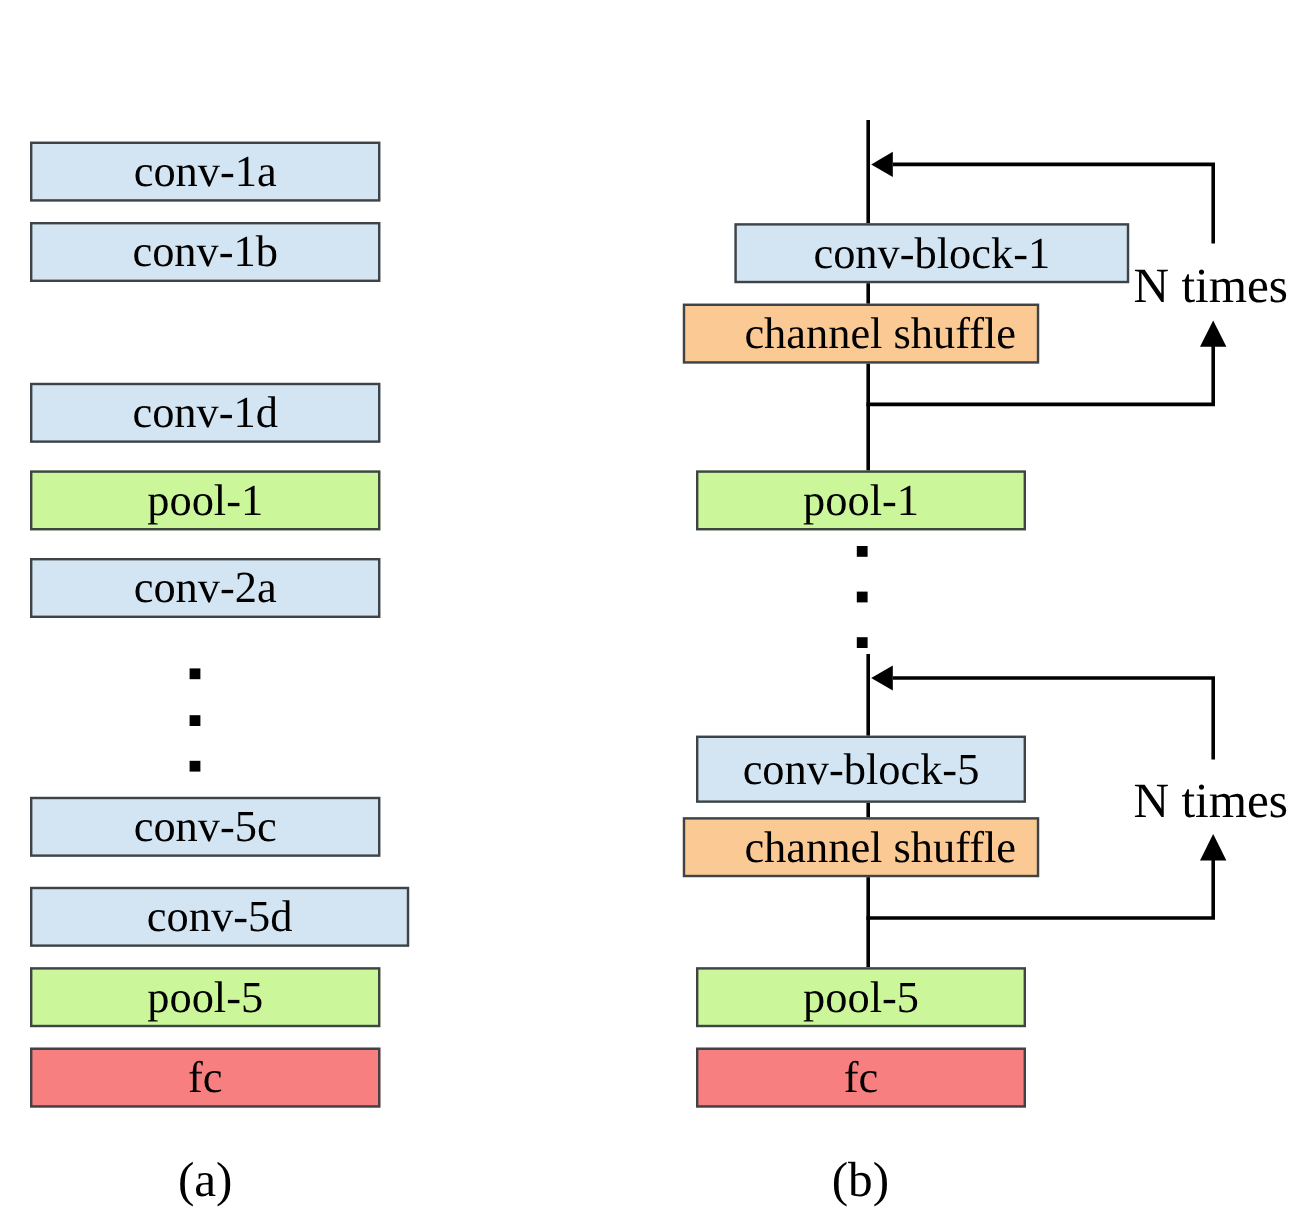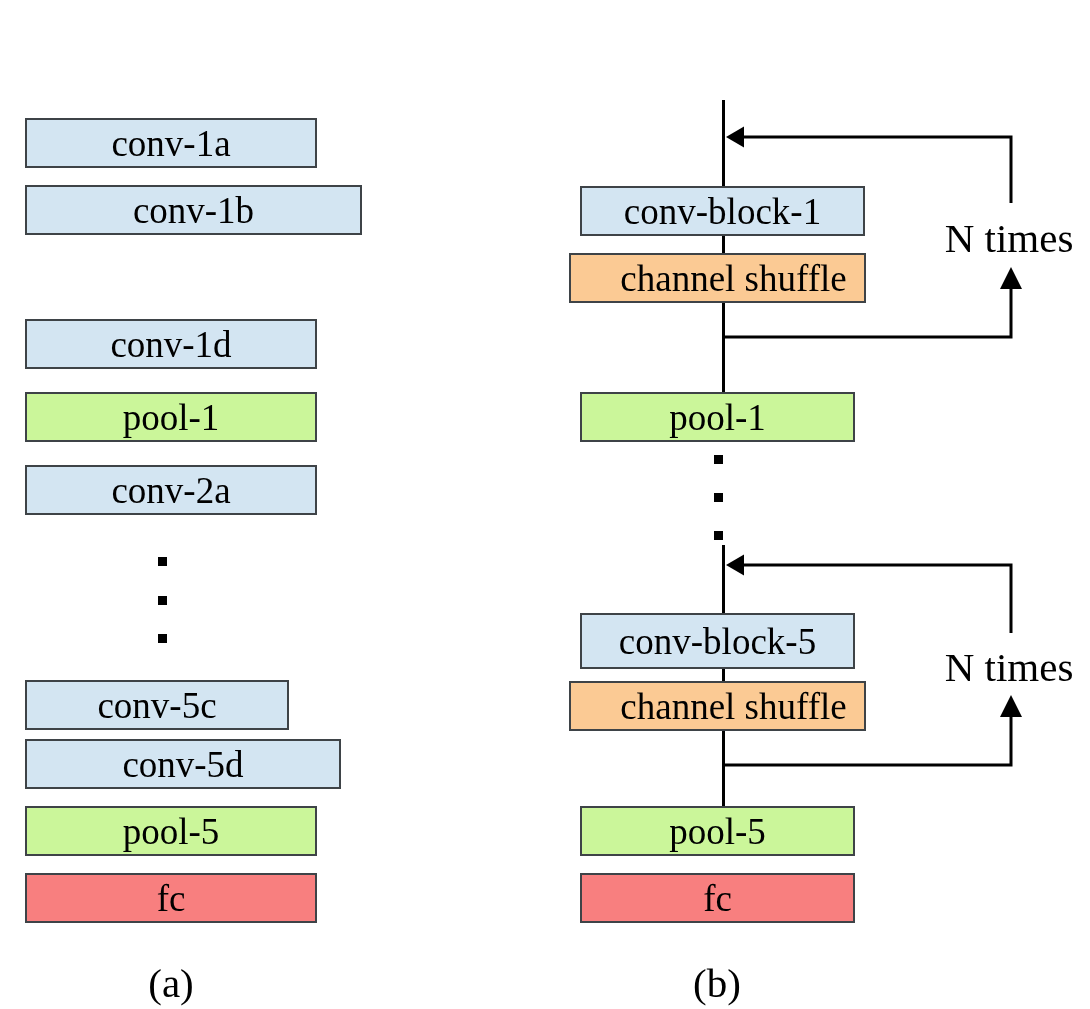--- a/index.html
+++ b/index.html
@@ -90,35 +90,35 @@
 
     <g>
       <polyline points="744,565 1011,565 1011,633"></polyline>
       <polygon points="726,565 744,554.5 744,575.5"></polygon>
       <path d="M 722 765 H 1011 V 716"></path>
       <polygon points="1011,695 1000,717 1022,717"></polygon>
     </g>
   </svg>
 
   <div class="box c-conv" style="left:25px; top:118px; width:292px; height:50px">conv-1a</div>
-  <div class="box c-conv" style="left:25px; top:185px; width:337px; height:50px">conv-1b</div>
+  <div class="box c-conv" style="left:25px; top:185px; width:292px; height:50px">conv-1b</div>
   <div class="box c-conv" style="left:25px; top:319px; width:292px; height:50px">conv-1d</div>
   <div class="box c-pool" style="left:25px; top:392px; width:292px; height:50px">pool-1</div>
   <div class="box c-conv" style="left:25px; top:465px; width:292px; height:50px">conv-2a</div>
 
   <div class="dot" style="left:158px; top:557px"></div>
   <div class="dot" style="left:158px; top:596px"></div>
   <div class="dot" style="left:158px; top:634px"></div>
 
-  <div class="box c-conv" style="left:25px; top:680px; width:264px; height:50px">conv-5c</div>
+  <div class="box c-conv" style="left:25px; top:664px; width:292px; height:50px">conv-5c</div>
   <div class="box c-conv" style="left:25px; top:739px; width:316px; height:50px">conv-5d</div>
   <div class="box c-pool" style="left:25px; top:806px; width:292px; height:50px">pool-5</div>
   <div class="box c-fc" style="left:25px; top:873px; width:292px; height:50px">fc</div>
 
-  <div class="box c-conv" style="left:580px; top:186px; width:285px; height:50px">conv-block-1</div>
+  <div class="box c-conv" style="left:612px; top:186px; width:329px; height:50px">conv-block-1</div>
   <div class="box c-shuffle" style="left:569px; top:253px; width:297px; height:50px">channel shuffle</div>
   <div class="box c-pool" style="left:580px; top:392px; width:275px; height:50px">pool-1</div>
 
   <div class="dot" style="left:714px; top:455px"></div>
   <div class="dot" style="left:714px; top:493px"></div>
   <div class="dot" style="left:714px; top:531px"></div>
 
   <div class="box c-conv" style="left:580px; top:613px; width:275px; height:56px">conv-block-5</div>
   <div class="box c-shuffle" style="left:569px; top:681px; width:297px; height:50px">channel shuffle</div>
   <div class="box c-pool" style="left:580px; top:806px; width:275px; height:50px">pool-5</div>

